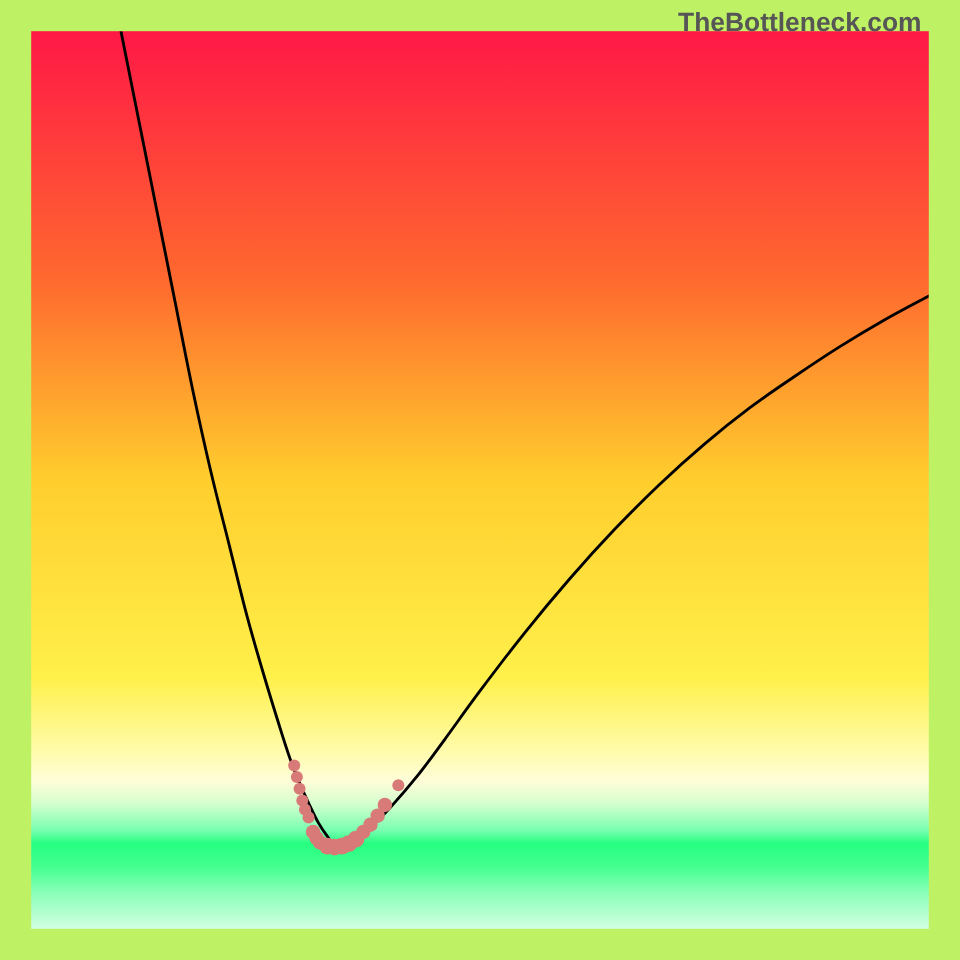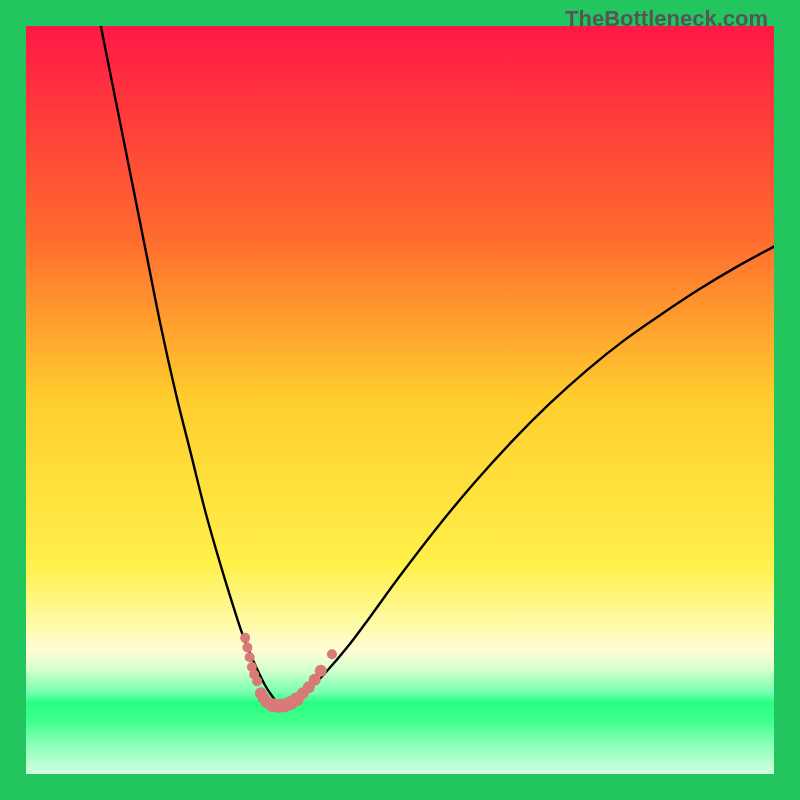--- a/index.html
+++ b/index.html
@@ -8,21 +8,21 @@
     width: 800px;
     height: 800px;
     background: #000;
     overflow: hidden;
   }
   .frame {
     position: absolute;
     top: 0; left: 0;
     width: 800px;
     height: 800px;
-    background: #22c55e;
+    background: #bef264;
   }
   .plot-area {
     position: absolute;
     overflow: hidden;
   }
   .watermark {
     position: absolute;
     font-family: Arial, Helvetica, sans-serif;
     font-weight: 600;
     color: #565656;

